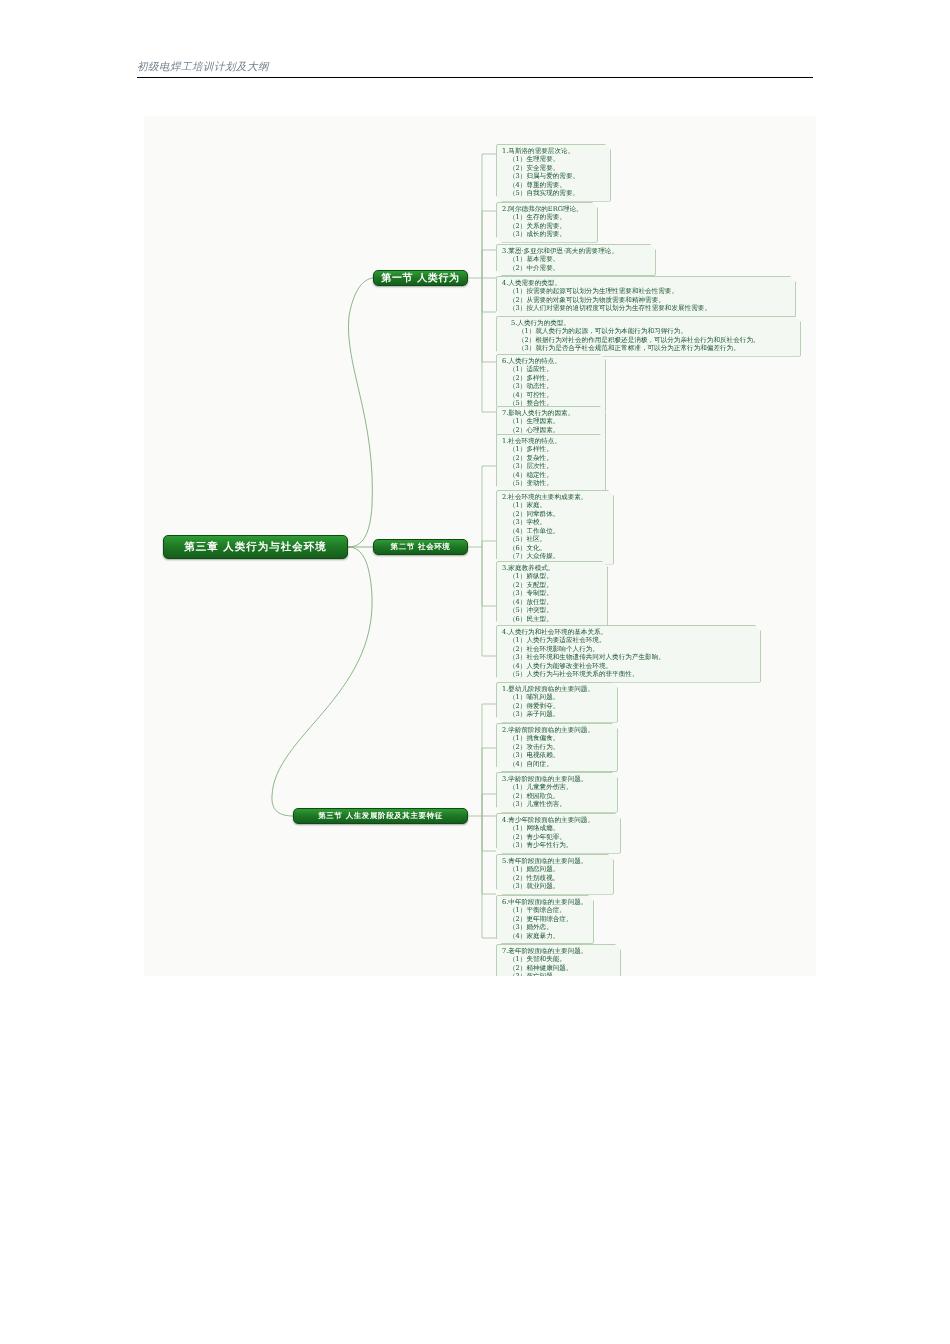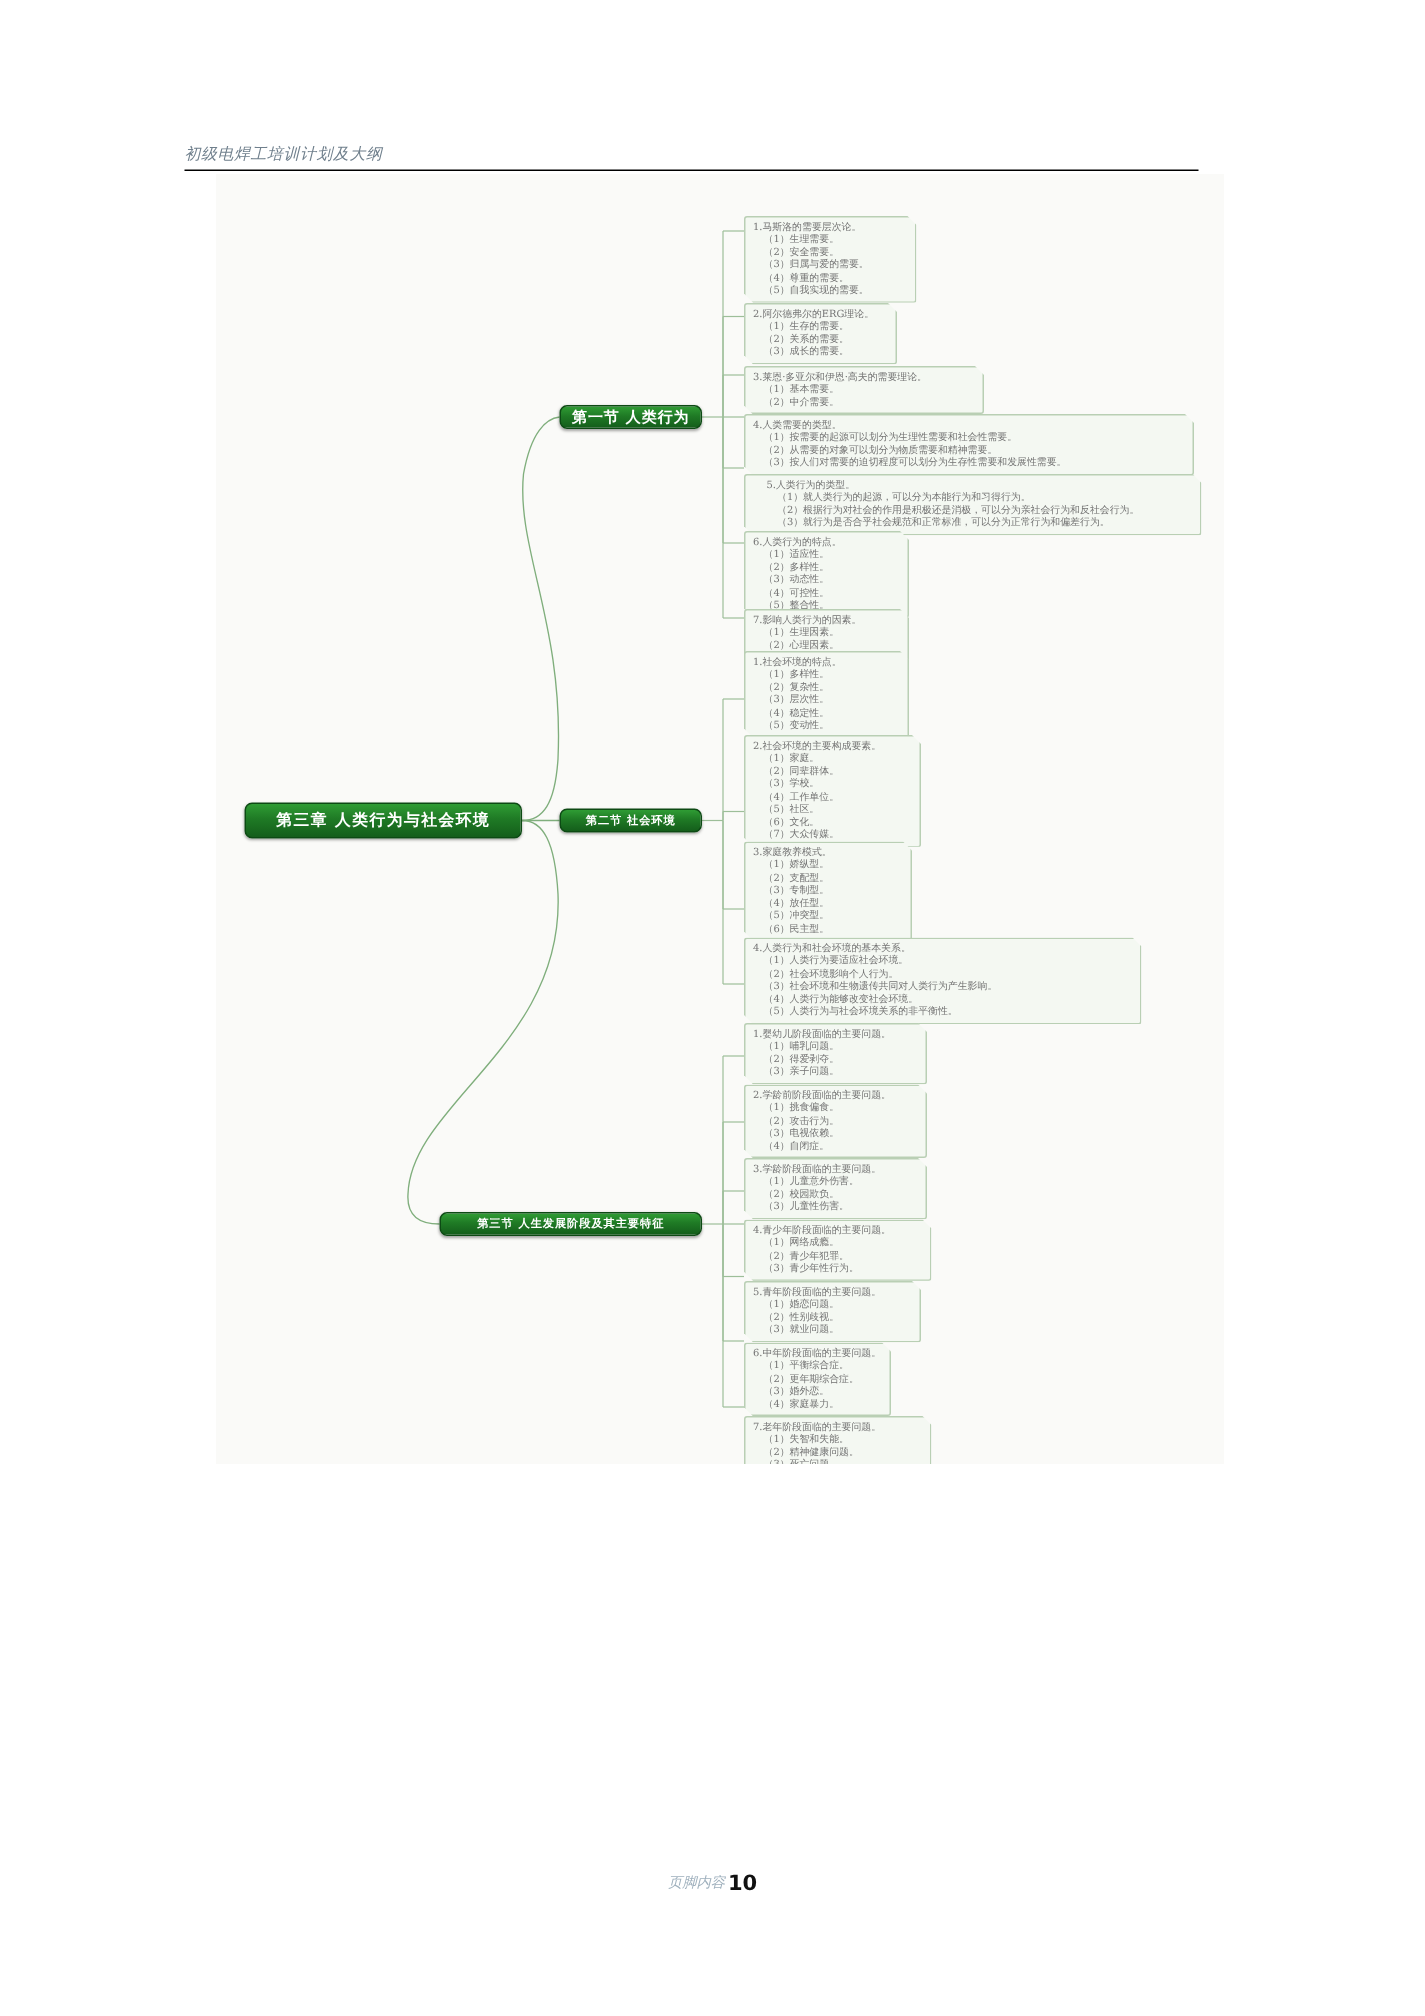--- a/index.html
+++ b/index.html
@@ -6,21 +6,21 @@
   body{
     width:950px;height:1344px;
     background:#ffffff;
     font-family:"DejaVu Sans","Liberation Sans",sans-serif;
     overflow:hidden;
   }
   .page{position:relative;width:950px;height:1344px;background:#fff;}
 
   
   .header{
-    position:absolute;left:123px;top:60px;width:676px;margin-top:36px;
+    position:absolute;left:137px;top:60px;width:676px;
   }
   .header-text{
     font-family:"DejaVu Serif","Liberation Serif",serif;
     font-style:italic;
     font-size:10.5px;
     color:#6f7f8c;
     letter-spacing:0.5px;
     padding-bottom:3px;
   }
   .header-rule{height:1px;background:#000;width:676px;}
@@ -75,21 +75,21 @@
 
   
   .leaf{
     position:absolute;
     background:#f4f8f2;
     border:1px solid #b9cfb4;
     border-radius:2px;
     padding:2px 5px 3px 5px;
     box-sizing:border-box;
     font-family:"DejaVu Serif","Liberation Serif",serif;
-    color:#737373;
+    color:#14532d;
     line-height:1.28;
     
     clip-path:polygon(0 0, calc(100% - 6px) 0, 100% 6px, 100% 100%, 6px 100%, 0 calc(100% - 6px));
   }
   .leaf .t{font-size:6.6px;white-space:nowrap;}
   .leaf .s{font-size:6.6px;white-space:nowrap;padding-left:7px;}
 </style>
 </head>
 <body>
 
@@ -280,19 +280,14 @@
         </div>
         <div class="leaf" style="left: 352px; top: 828px; width: 125px; min-height: 45px;">
           <div class="t">7.老年阶段面临的主要问题。</div>
           <div class="s">（1）失智和失能。</div>
           <div class="s">（2）精神健康问题。</div>
           <div class="s">（3）死亡问题。</div>
         </div>
       </div>
   </div>
 
-  <div class="footer">
-    <span class="footer-inner">
-      <span class="footer-label">页脚内容</span><span class="footer-page">10</span>
-    </span>
-  </div>
 
 </div>
 
 </body></html>

